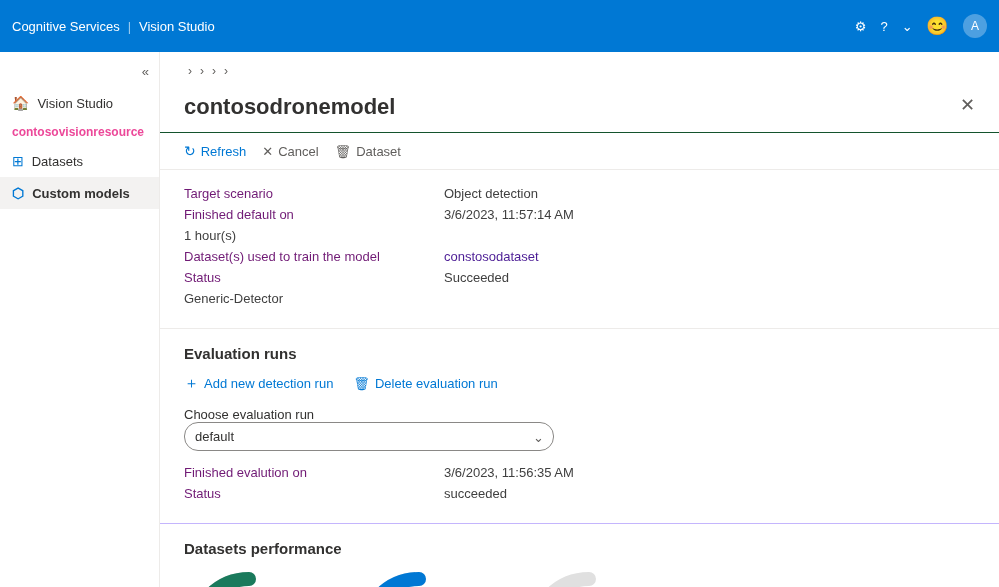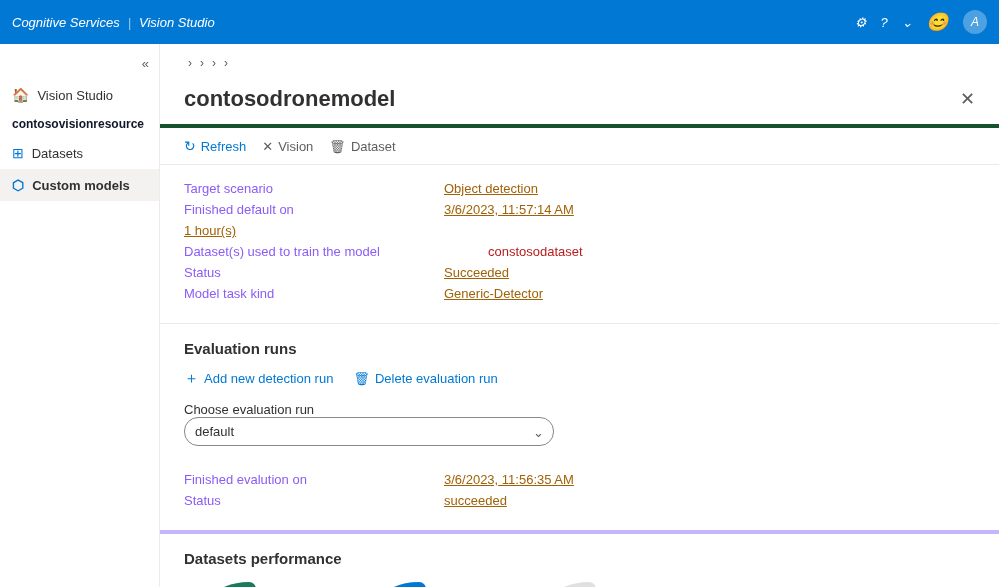--- a/index.html
+++ b/index.html
@@ -2,26 +2,25 @@
 <html><head>
   <meta charset="utf-8">
   <style>
     * { box-sizing: border-box; margin: 0; padding: 0; }
     body { font-family: 'Segoe UI', Arial, sans-serif; font-size: 13px; background: #f3f2f1; }
 
     
     .topbar {
       background: #0078d4;
       color: white;
-      height: 44px;
+      height: 52px;
       display: flex;
       align-items: center;
       padding: 0 12px;
       gap: 8px;
-      font-style: italic;
     }
     .topbar-icons { margin-left: auto; display: flex; align-items: center; gap: 14px; }
 
     
     .layout { display: flex; height: calc(587px - 40px); }
 
     
     .sidebar {
       width: 160px;
       background: white;
@@ -43,21 +42,21 @@
       padding: 8px 12px;
       cursor: pointer;
       color: #323130;
       font-size: 13px;
     }
     .sidebar-item.active { background: #f3f2f1; font-weight: 600; }
     .sidebar-resource-name {
       padding: 6px 12px;
       font-size: 12px;
       font-weight: 600;
-      color: #0f172a;
+      color: #ec4899;
     }
 
     
     .main {
       flex: 1;
       background: white;
       overflow-y: auto;
       padding: 0;
       position: relative;
     }
@@ -72,23 +71,22 @@
       gap: 4px;
       border-bottom: none;
     }
     .breadcrumb-link { color: #0078d4; cursor: pointer; text-decoration: none; }
     .breadcrumb-sep { color: #605e5c; }
 
     
     .page-header {
       padding: 8px 24px 12px;
       display: flex;
-      align-items: center;
       justify-content: space-between;
-      border-bottom: 4px solid #14532d;
+      border-bottom: 1px solid #14532d;
     }
     .page-title { font-size: 22px; font-weight: 600; color: #323130; }
     .close-btn { cursor: pointer; font-size: 18px; color: #605e5c; }
 
     
     .toolbar {
       padding: 10px 24px;
       display: flex;
       align-items: center;
       gap: 16px;
@@ -110,28 +108,28 @@
     .info-section {
       padding: 16px 24px;
       border-bottom: 1px solid #edebe9;
     }
     .info-row {
       display: flex;
       align-items: baseline;
       margin-bottom: 6px;
       font-size: 13px;
     }
-    .info-label { width: 260px; color: #8b5cf6; flex-shrink: 0; }
-    .info-value { color: #a16207; text-decoration: underline; }
-    .info-value-link { color: #b91c1c; cursor: pointer; text-decoration: none; margin-left: 44px; }
+    .info-label { width: 260px; color: #701a75; flex-shrink: 0; }
+    .info-value { color: #404040; }
+    .info-value-link { color: #4c1d95; cursor: pointer; text-decoration: none; }
 
     
     .eval-section {
       padding: 16px 24px;
-      border-bottom: 4px solid #c4b5fd;
+      border-bottom: 1px solid #c4b5fd;
     }
     .section-title { font-size: 15px; font-weight: 600; margin-bottom: 12px; color: #323130; }
     .eval-toolbar {
       display: flex;
       align-items: center;
       gap: 20px;
       margin-bottom: 14px;
     }
     .eval-btn {
       display: flex;
@@ -160,21 +158,21 @@
     .dropdown-arrow {
       position: absolute;
       right: 10px;
       top: 50%;
       transform: translateY(-50%);
       pointer-events: none;
       color: #605e5c;
     }
 
     
-    .eval-info { margin-top: 26px; }
+    .eval-info { margin-top: 14px; }
 
     
     .performance-section { padding: 16px 24px; }
 
     
     .gauges { display: flex; gap: 40px; margin-top: 12px; }
     .gauge-container { display: flex; flex-direction: column; align-items: center; }
   </style>
 </head>
 <body>
@@ -230,21 +228,21 @@
       <span class="close-btn">✕</span>
     </div>
 
     <div class="toolbar">
       <button class="toolbar-btn">
         <span style="font-size:14px;">↻</span>
         <span>Refresh</span>
       </button>
       <button class="toolbar-btn" style="color:#605e5c;">
         <span>✕</span>
-        <span>Vision</span>
+        <span>Cancel</span>
       </button>
       <button class="toolbar-btn" style="color:#605e5c;">
         <span>🗑</span>
         <span>Dataset</span>
       </button>
     </div>
 
     <div class="info-section">
       <div class="info-row">
         <span class="info-label">Target scenario</span>
@@ -259,21 +257,20 @@
       </div>
       <div class="info-row">
         <span class="info-label">Dataset(s) used to train the model</span>
         <a class="info-value-link" href="#">constosodataset</a>
       </div>
       <div class="info-row">
         <span class="info-label">Status</span>
         <span class="info-value">Succeeded</span>
       </div>
       <div class="info-row">
-        <span class="info-label">Model task kind</span>
         <span class="info-value">Generic-Detector</span>
       </div>
     </div>
 
     <div class="eval-section">
       <div class="section-title">Evaluation runs</div>
       <div class="eval-toolbar">
         <button class="eval-btn">
           <span style="font-size:15px;">＋</span>
           <span>Add new detection run</span>

